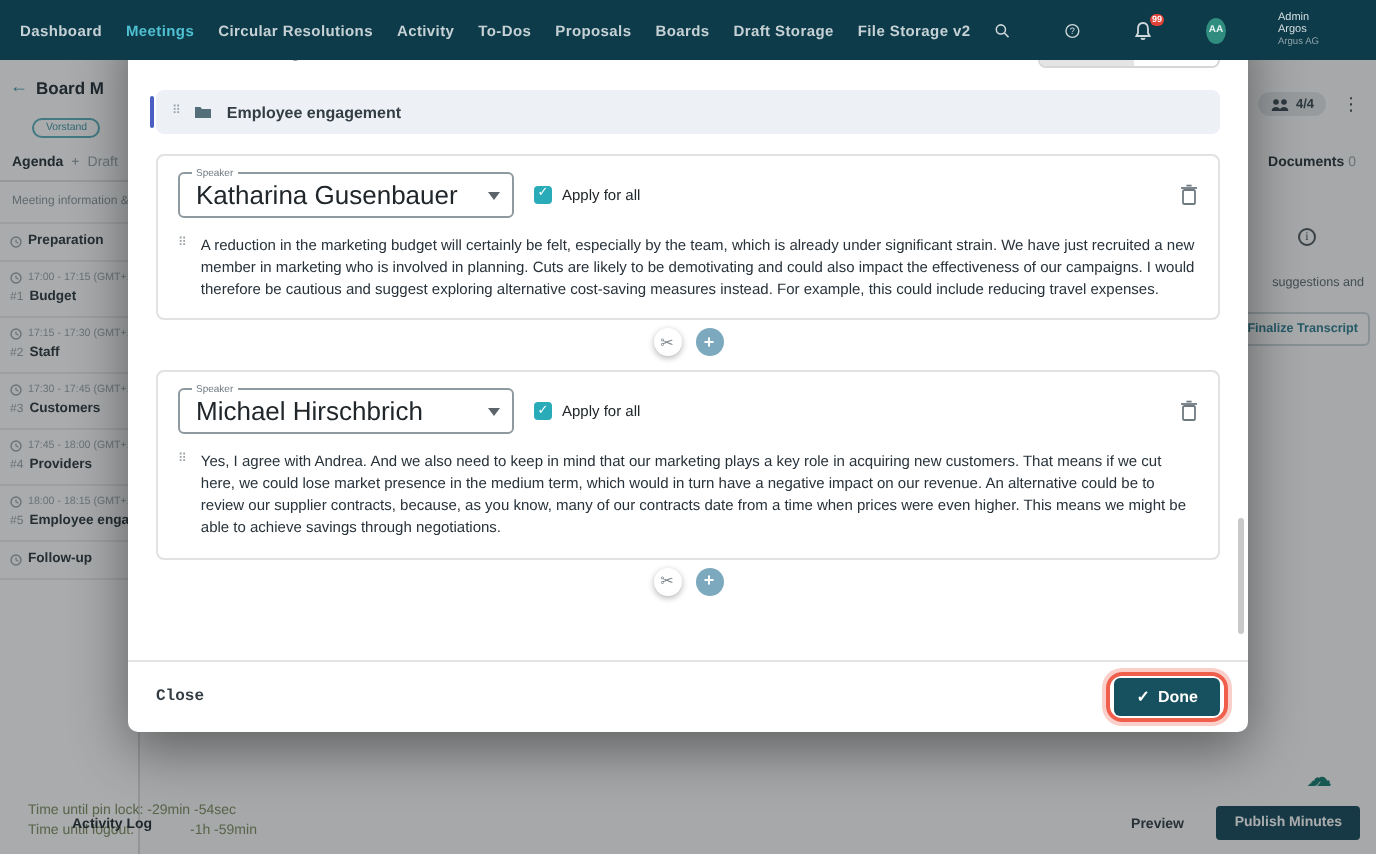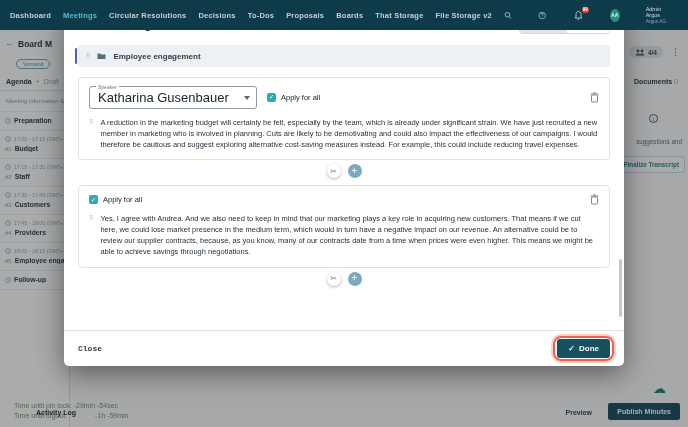--- a/index.html
+++ b/index.html
@@ -122,25 +122,25 @@
 </style>
 </head>
 <body>
 
 <div class="screen">
 
   <header class="topnav">
     <span class="nav-item">Dashboard</span>
     <span class="nav-item active">Meetings</span>
     <span class="nav-item">Circular Resolutions</span>
-    <span class="nav-item">Decisions</span>
+    <span class="nav-item">Activity</span>
     <span class="nav-item">To-Dos</span>
     <span class="nav-item">Proposals</span>
     <span class="nav-item">Boards</span>
-    <span class="nav-item">That Storage</span>
+    <span class="nav-item">Draft Storage</span>
     <span class="nav-item">File Storage v2</span>
 
     <div class="nav-right">
       <svg class="nav-ico" viewBox="0 0 11 11">
         <circle cx="4.5" cy="4.5" r="3" fill="none" stroke="#cfd8da" stroke-width="1"></circle>
         <line x1="6.8" y1="6.8" x2="9.5" y2="9.5" stroke="#cfd8da" stroke-width="1"></line>
       </svg>
       <svg class="nav-ico" viewBox="0 0 11 11">
         <circle cx="5.5" cy="5.5" r="4.2" fill="none" stroke="#cfd8da" stroke-width="0.9"></circle>
         <text x="5.5" y="7.6" font-size="6" fill="#cfd8da" text-anchor="middle" font-family="Liberation Sans">?</text>
@@ -355,20 +355,25 @@
         </div>
       </div>
 
       <div class="split">
         <span class="split-cut">✂</span>
         <span class="split-add">+</span>
       </div>
 
       <div class="card">
         <div class="card-top">
+          <div class="select">
+            <span class="select-label">Speaker</span>
+            <div class="select-value">Michael Hirschbrich</div>
+            <span class="select-arrow"></span>
+          </div>
           <span class="cb-wrap">
             <span class="cb">
                 <span class="chk">✓</span>
               </span>
             <span class="cb-label">Apply for all</span>
           </span>
           <svg class="trash" viewBox="0 0 9 11">
             <rect x="1.5" y="3" width="6" height="7" rx="0.8" fill="none" stroke="#6f7a80" stroke-width="0.9"></rect>
             <line x1="0.5" y1="2" x2="8.5" y2="2" stroke="#6f7a80" stroke-width="0.9"></line>
             <line x1="3.2" y1="0.8" x2="5.8" y2="0.8" stroke="#6f7a80" stroke-width="0.9"></line>

